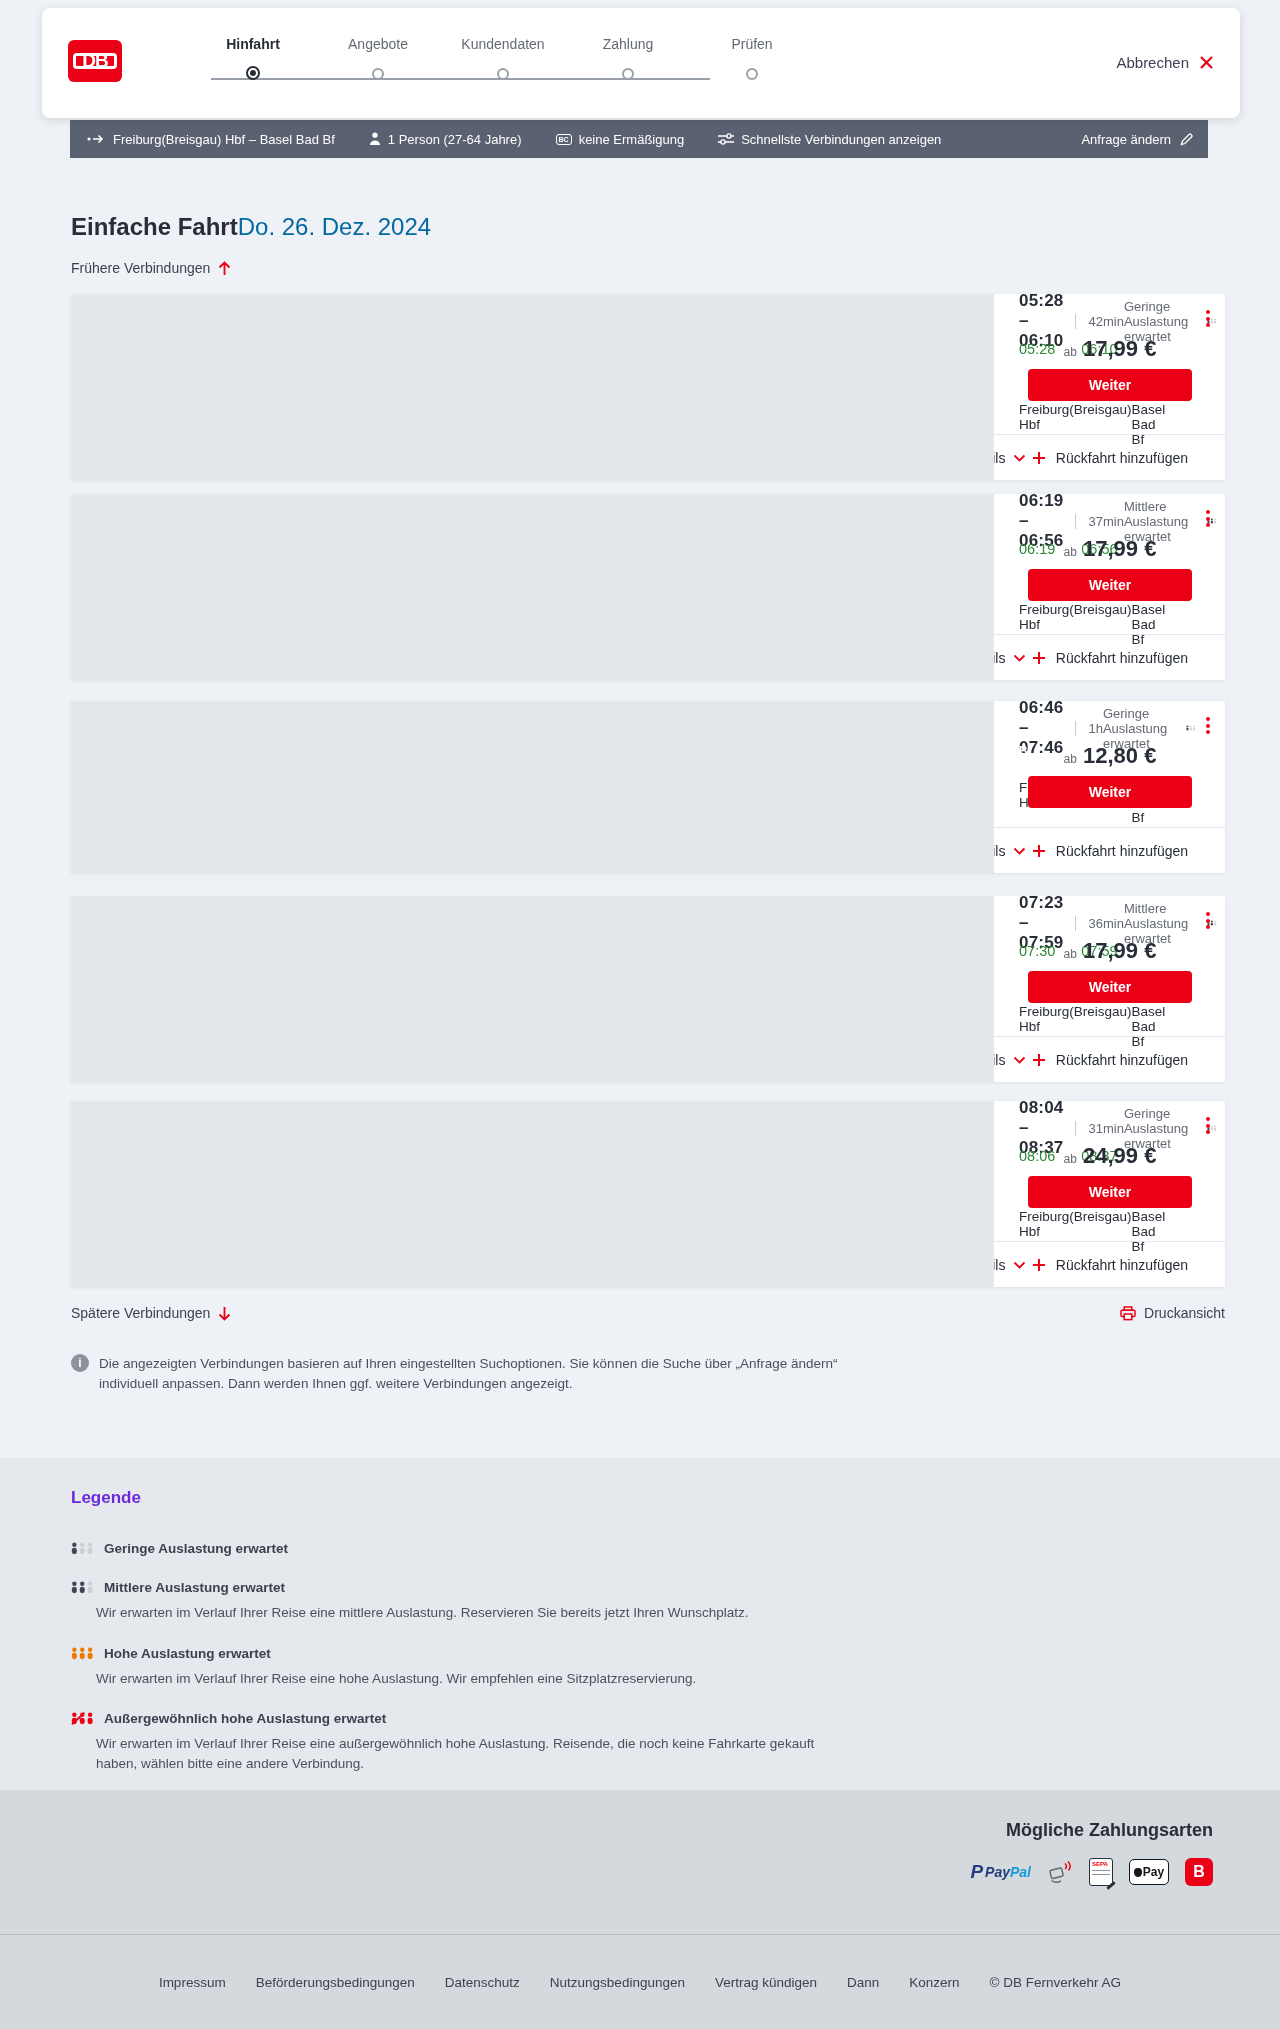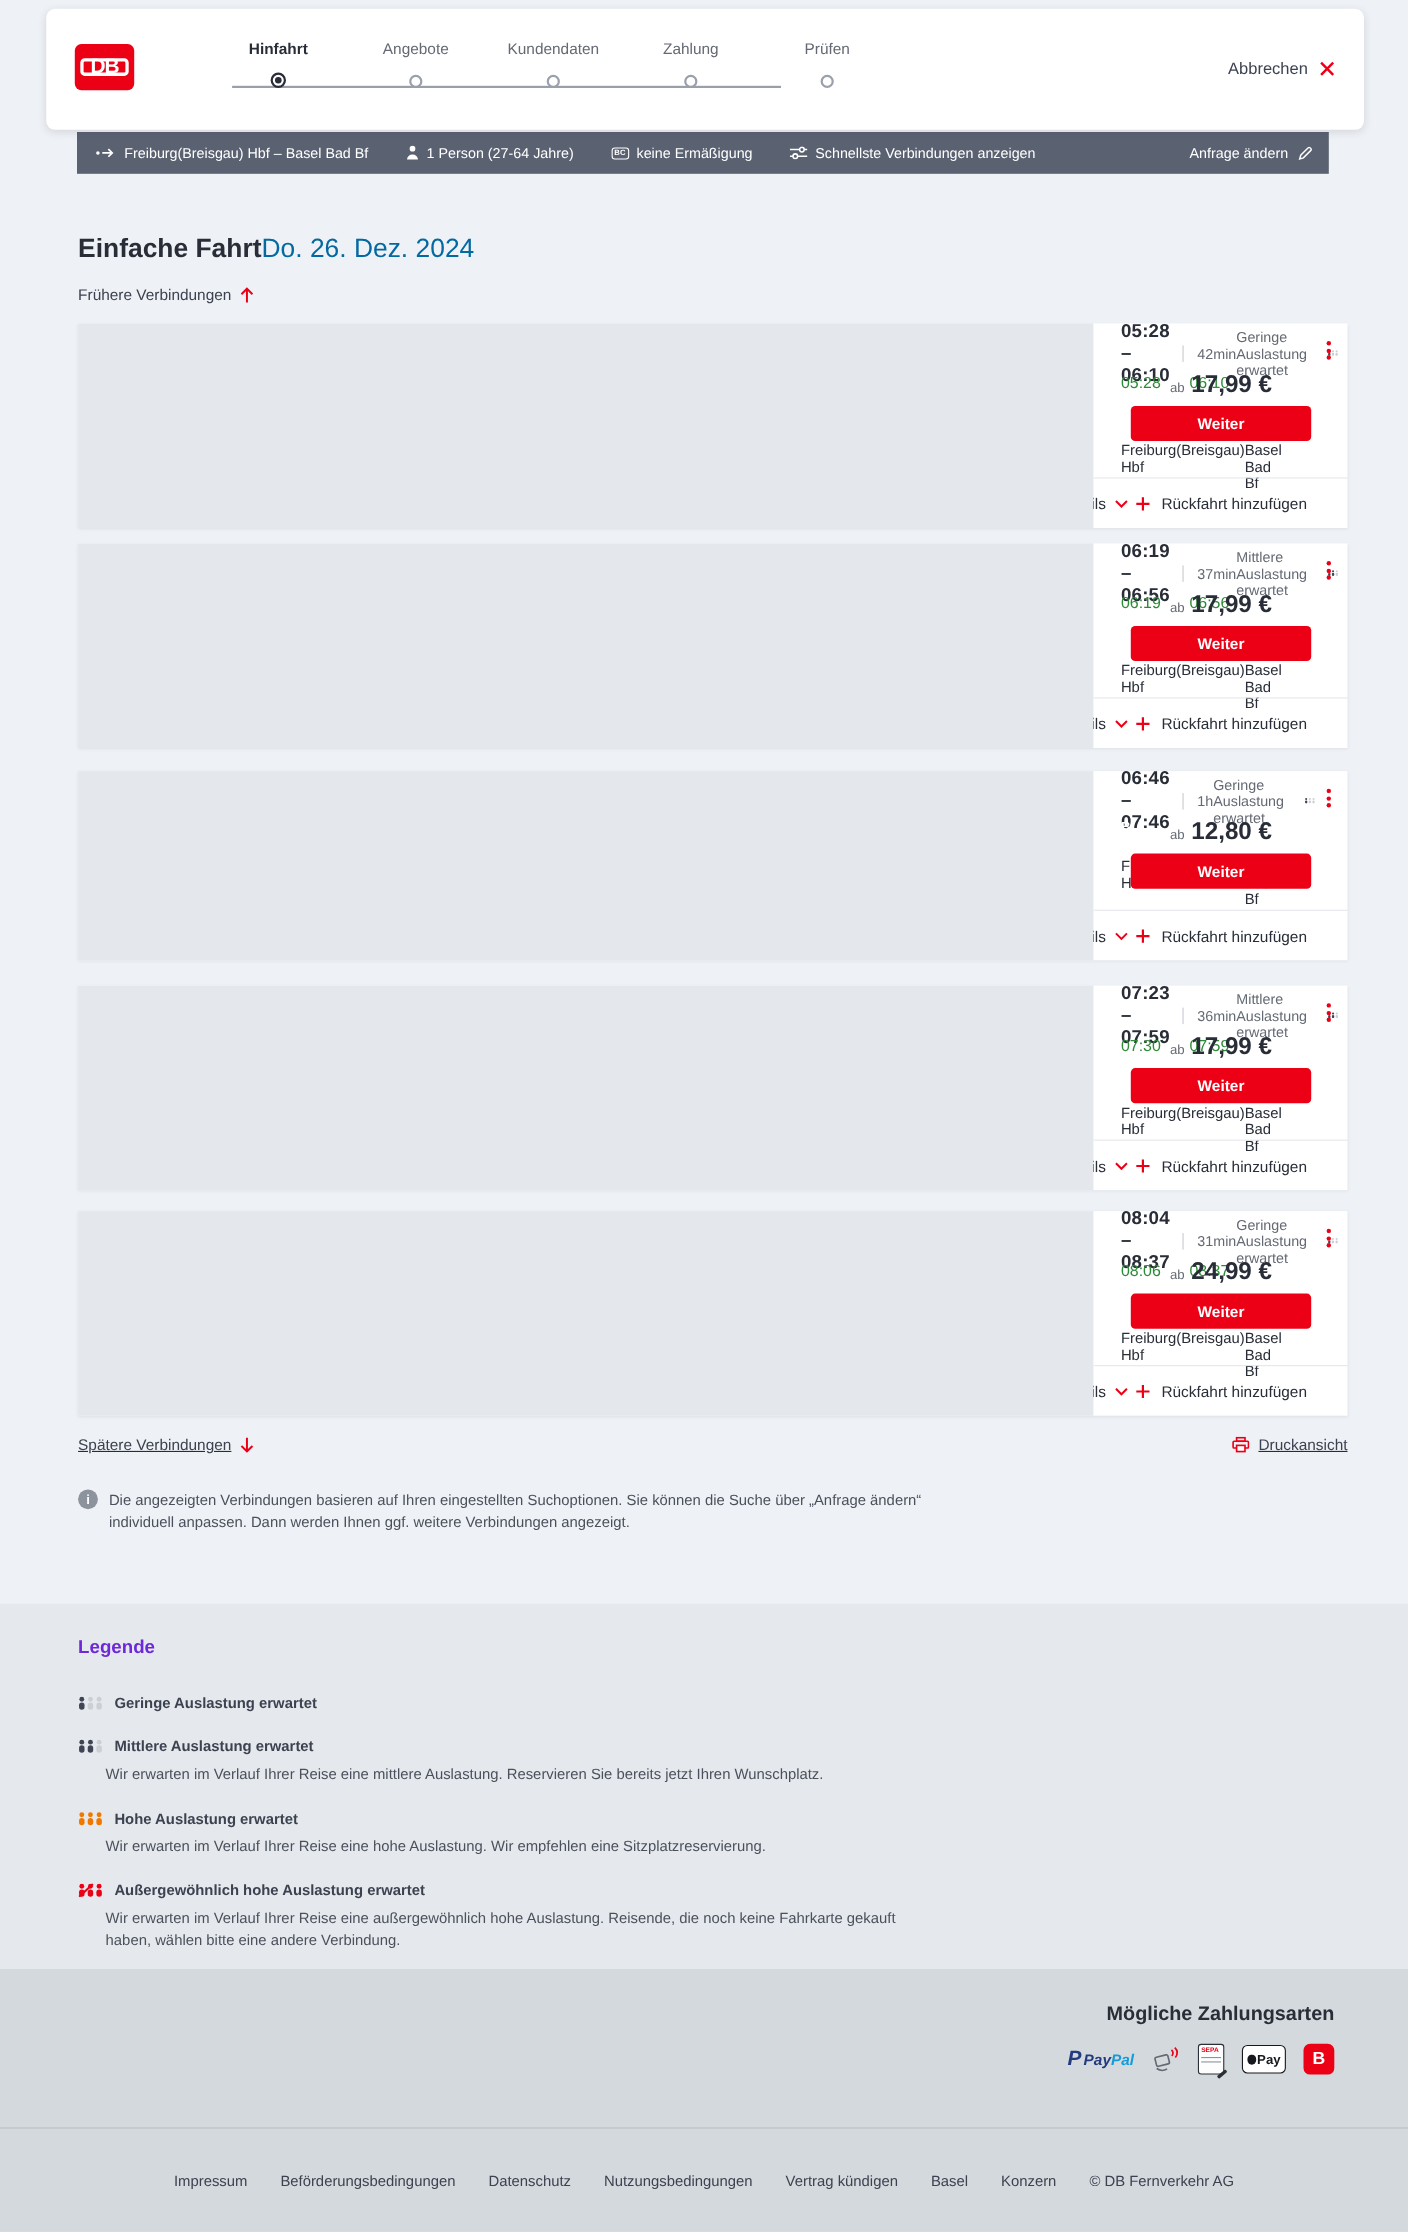--- a/index.html
+++ b/index.html
@@ -99,21 +99,21 @@
   .price-line { display:flex; align-items:baseline; gap:6px; height:24px; }
   .price-line .ab { font-size:12px; color:#646973; }
   .price-line .pr { font-size:22px; font-weight:700; color:#282d37; }
   .weiter-btn {
     margin-top:9px; width:164px; height:32px; background:#ec0016; border:none; border-radius:4px;
     color:#fff; font-family:inherit; font-size:14px; font-weight:700; cursor:pointer;
   }
   .return-row { height:45px; display:flex; align-items:center; justify-content:center; }
   .return-btn { display:flex; align-items:center; gap:10px; background:none; border:none; cursor:pointer; font-family:inherit; font-size:14px; color:#282d37; }
   .mt18{margin-top:18px;} .mt14{margin-top:14px;} .mt21{margin-top:21px;} .mt23{margin-top:23px;} .mt19{margin-top:19px;}
-  .later-row { margin-top:18px; display:flex; align-items:center; justify-content:space-between;text-decoration:underline; }
+  .later-row { margin-top:18px; display:flex; align-items:center; justify-content:space-between; }
   .later-row .link-row-btn { margin-top:0; }
   .print-btn { display:flex; align-items:center; gap:8px; background:none; border:none; cursor:pointer; font-family:inherit; font-size:14px; color:#3c4250; }
   .note { margin-top:33px; display:flex; gap:10px; }
   .note-icon {
     flex:0 0 auto; width:18px; height:18px; border-radius:50%; background:#8d939c;
     color:#fff; font-size:12px; font-weight:700; display:flex; align-items:center; justify-content:center;
   }
   .note-text { font-size:13.5px; line-height:1.45; color:#4b515c; max-width:745px; }
   
   .legend { position:absolute; left:0; top:1458px; width:1280px; height:332px; background:#e5e9ed; padding:30px 0 0 71px; }
@@ -795,16 +795,16 @@
     </span>
   </div>
 </section>
 
 <footer class="footer">
   <a>Impressum</a>
   <a>Beförderungsbedingungen</a>
   <a>Datenschutz</a>
   <a>Nutzungsbedingungen</a>
   <a>Vertrag kündigen</a>
-  <a>Basel</a>
+  <a>Dann</a>
   <a>Konzern</a>
   <span class="copy">© DB Fernverkehr AG</span>
 </footer>
 
 </body></html>

